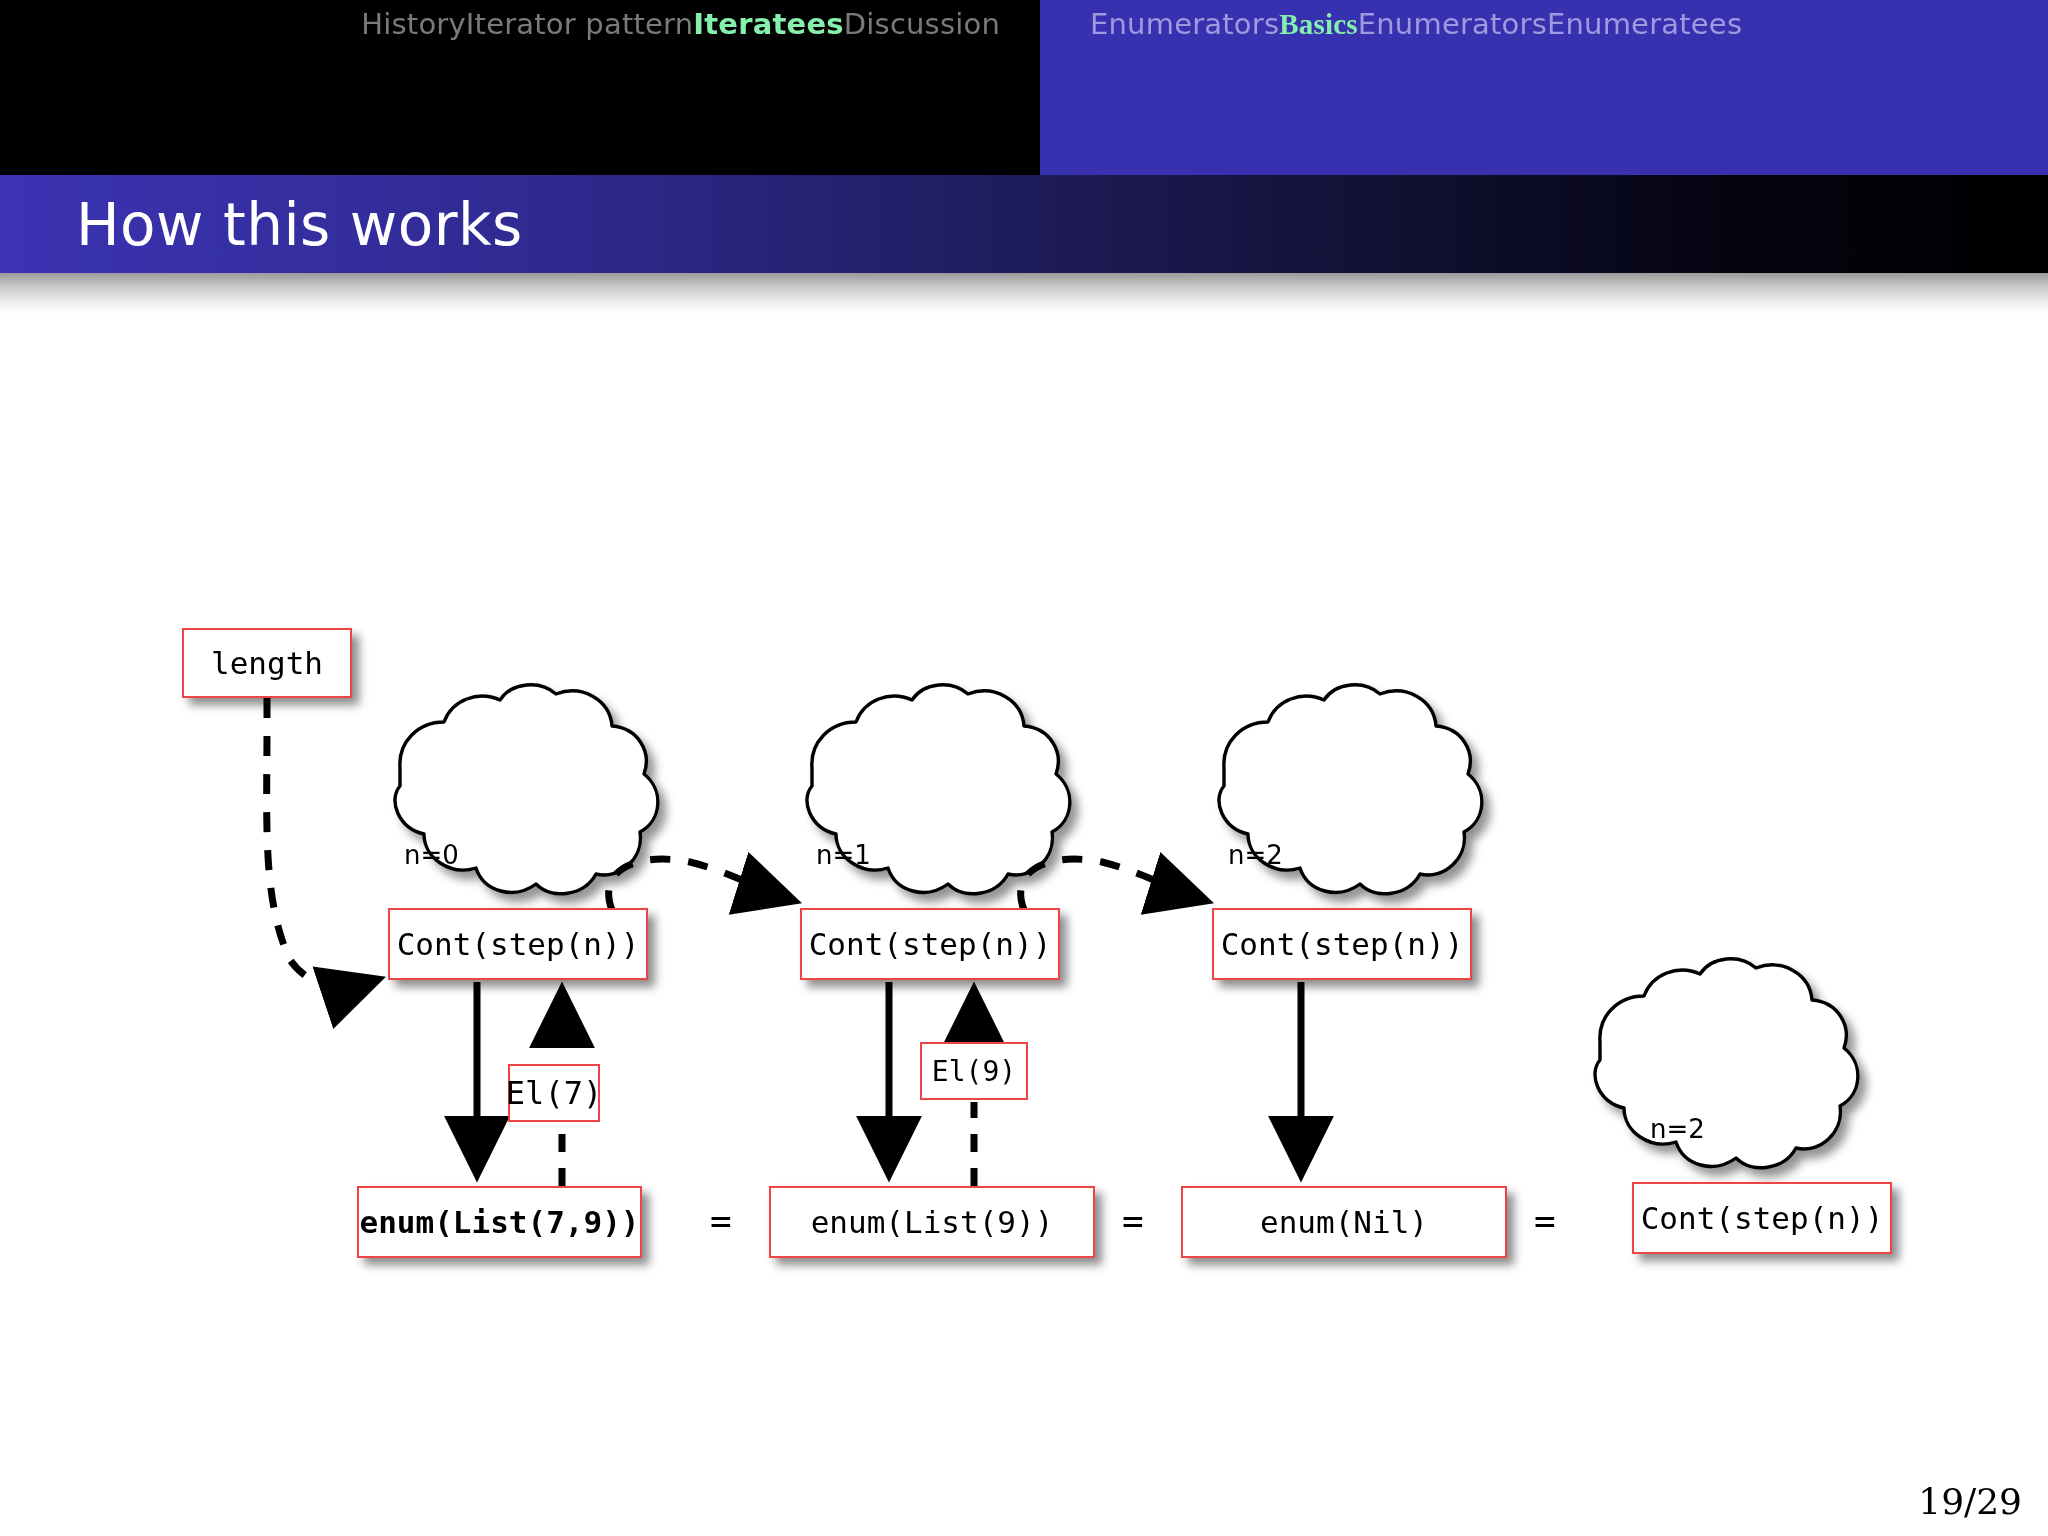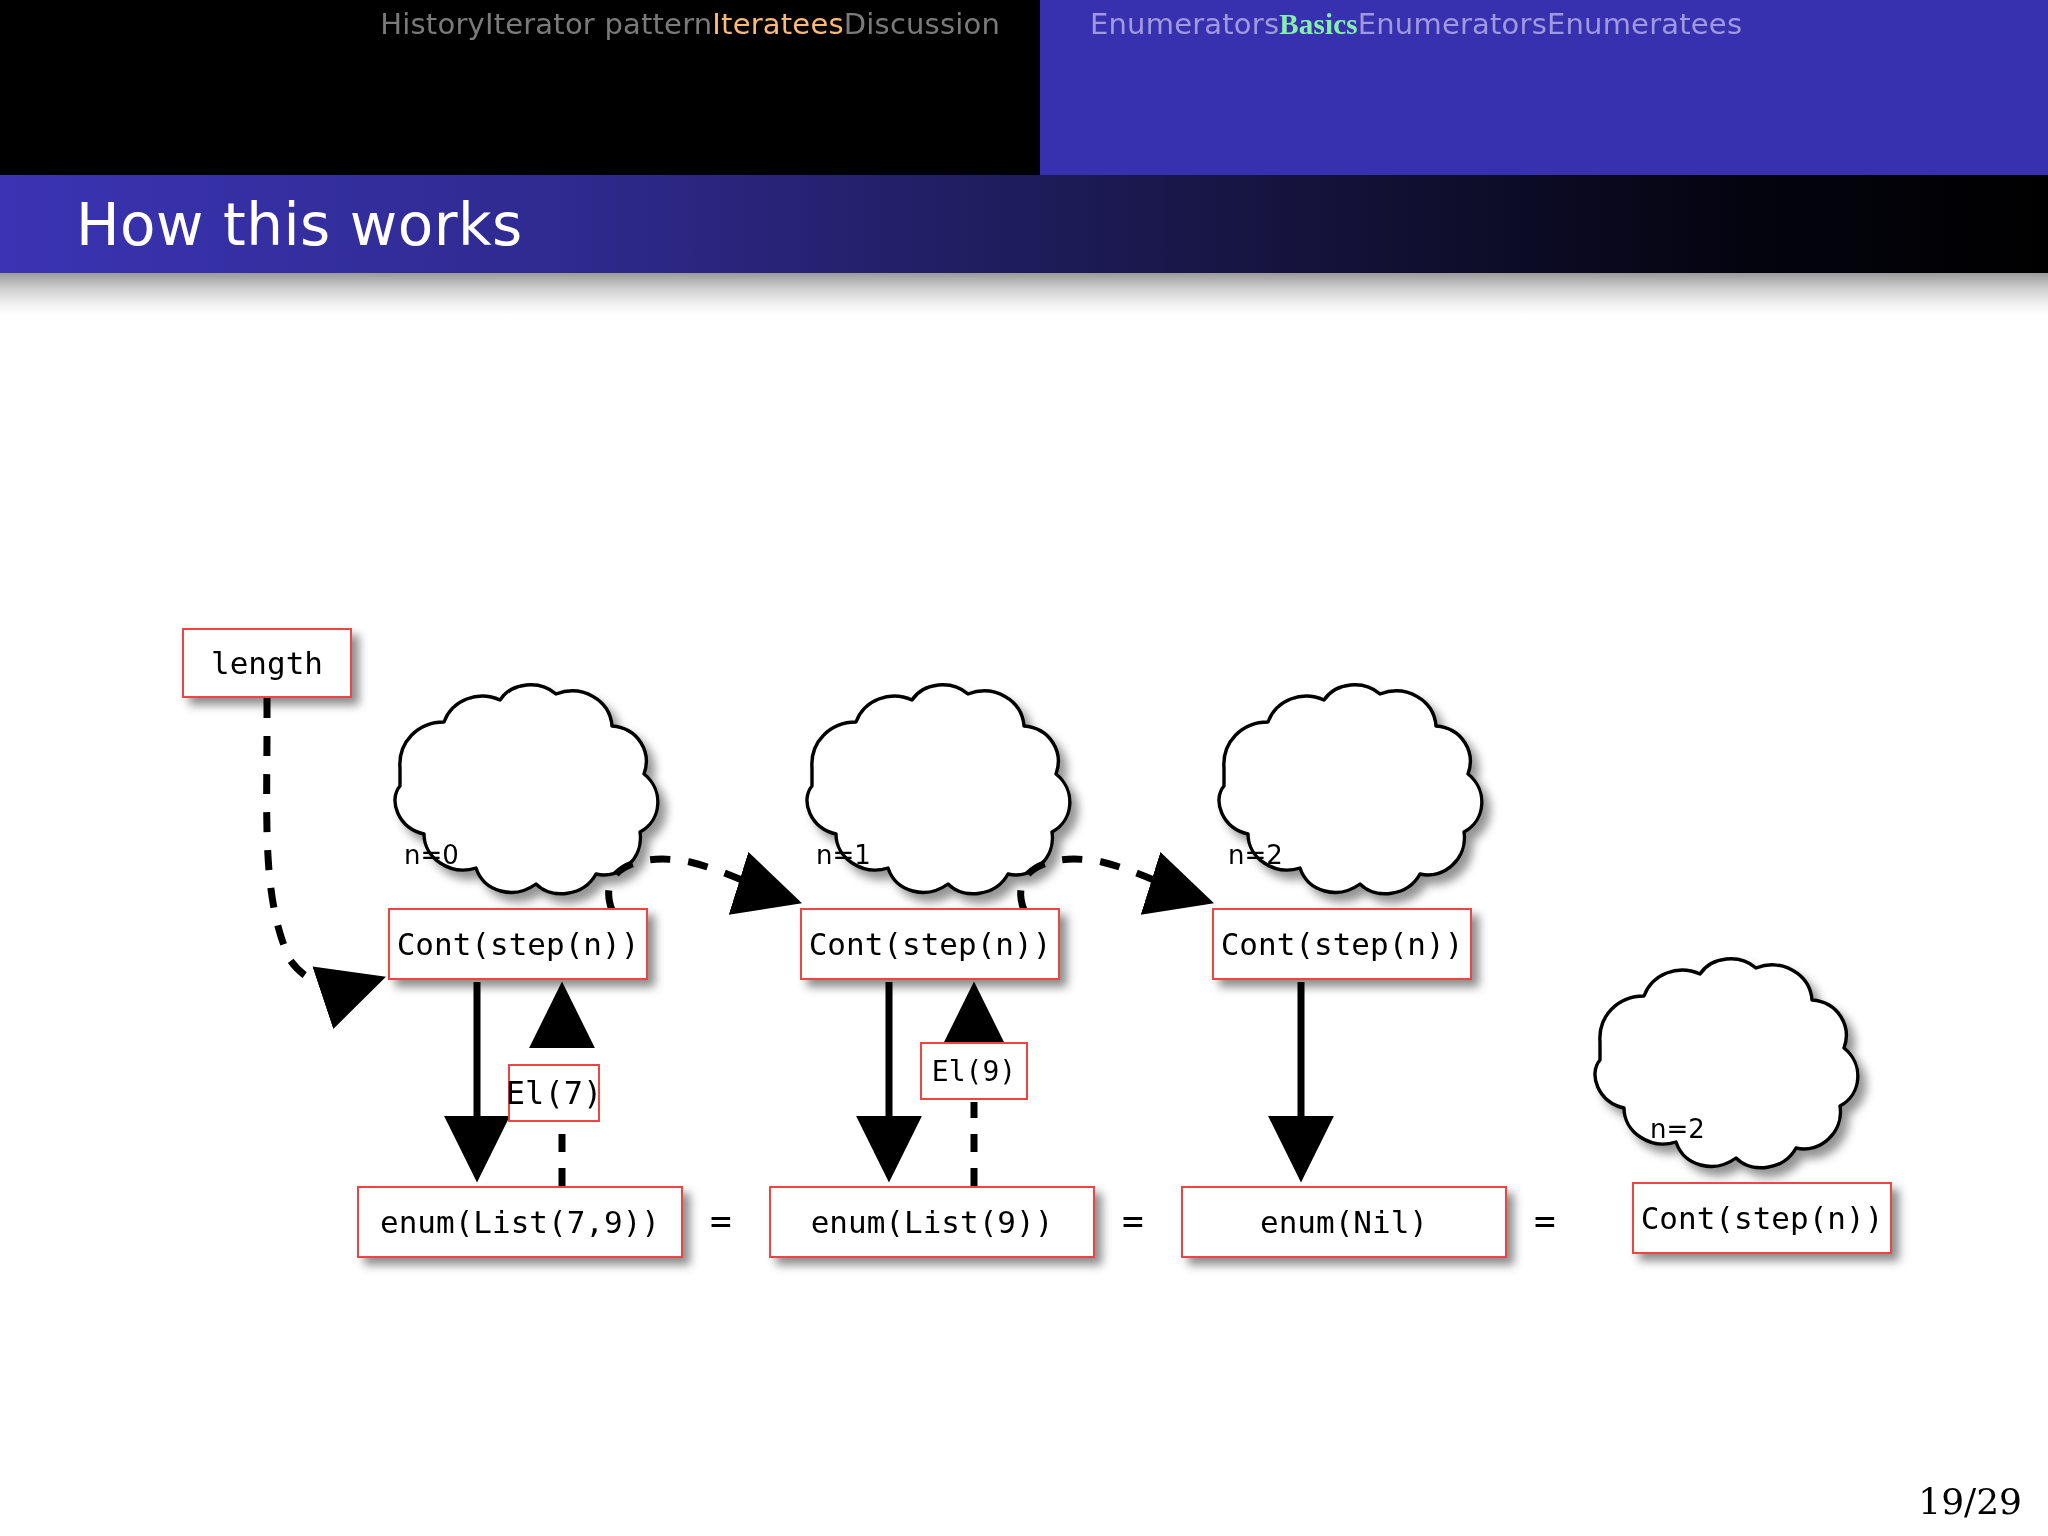--- a/index.html
+++ b/index.html
@@ -54,21 +54,21 @@
     text-align: right;
   }
   .nav-item {
     font-size: 29px;
     line-height: 37px;
     font-family: "DejaVu Sans", sans-serif;
     white-space: nowrap;
     letter-spacing: 0.2px;
   }
   .nav-left .nav-item { color: #7a7a7a; }
-  .nav-left .nav-item.active { color: #fdba74; font-weight: normal; }
+  .nav-left .nav-item.active { color: #86efac; font-weight: bold; }
   .nav-right .nav-item { color: #9e9adf; }
   .nav-right .nav-item.active { color: #86efac; font-weight: bold; font-family: Liberation Serif, serif; }
 
   
   .titlebar {
     position: absolute;
     left: 0; top: 175px;
     width: 2048px;
     height: 98px;
     background: linear-gradient(to right, #3b33b3 0%, #2e2a8e 28%, #16143f 62%, #040410 85%, #000000 100%);
@@ -123,21 +123,21 @@
     box-shadow: none;
   }
 
   .box-length   { left: 182px; top: 628px;  width: 170px; height: 70px;  font-size: 31px; }
   .box-cont-0   { left: 388px; top: 908px;  width: 260px; height: 72px;  font-size: 31px; }
   .box-cont-1   { left: 800px; top: 908px;  width: 260px; height: 72px;  font-size: 31px; }
   .box-cont-2   { left: 1212px; top: 908px; width: 260px; height: 72px;  font-size: 31px; }
   .box-cont-3   { left: 1632px; top: 1182px; width: 260px; height: 72px; font-size: 31px; }
   .box-el-0     { left: 508px; top: 1064px; width: 92px; height: 58px;  font-size: 32px; }
   .box-el-1     { left: 920px; top: 1042px; width: 108px; height: 58px;  font-size: 28px; }
-  .box-enum-0   { left: 357px; top: 1186px; width: 326px; height: 72px;  font-size: 31px; }
+  .box-enum-0   { left: 357px; top: 1186px; width: 285px; height: 72px;  font-size: 31px; font-weight: bold; }
   .box-enum-1   { left: 769px; top: 1186px; width: 326px; height: 72px;  font-size: 31px; }
   .box-enum-2   { left: 1181px; top: 1186px; width: 326px; height: 72px; font-size: 31px; }
 
   
   .cloud-label {
     position: absolute;
     font-family: "DejaVu Sans", sans-serif;
     font-size: 26px;
     color: #000000;
     white-space: nowrap;

